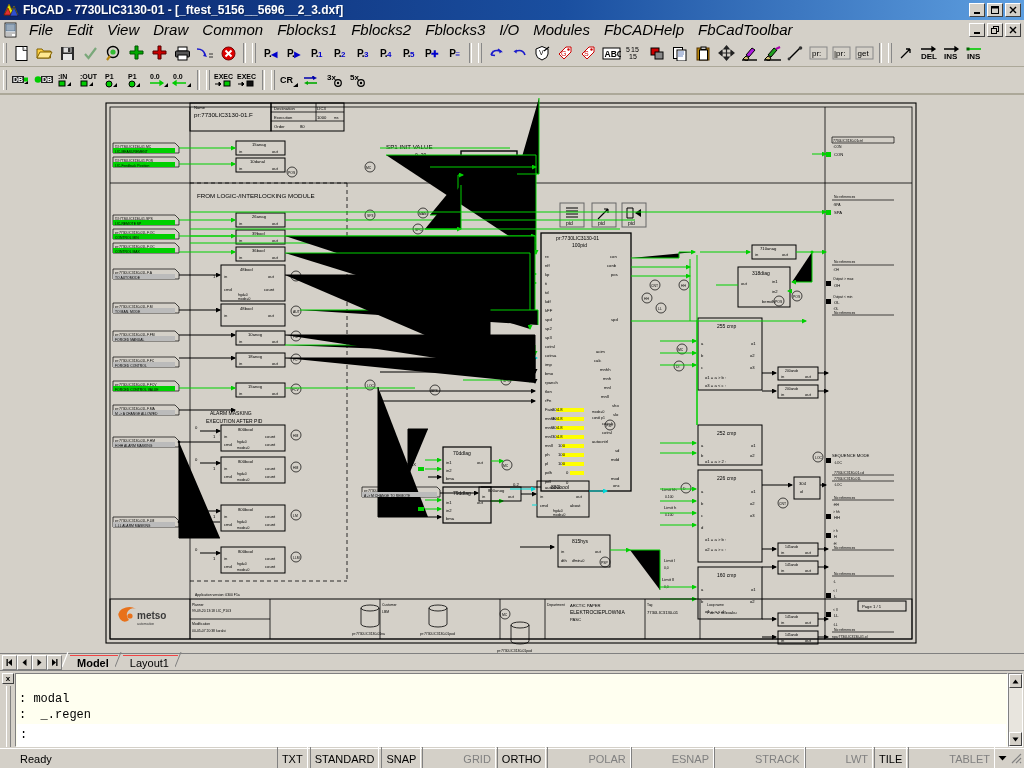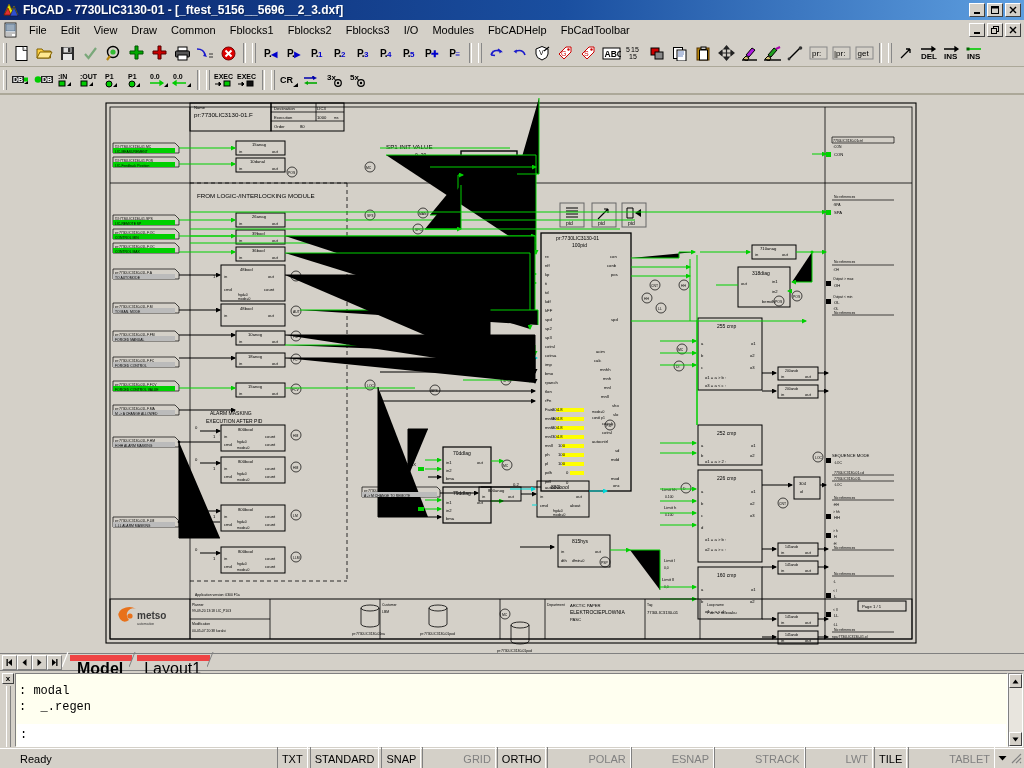--- a/index.html
+++ b/index.html
@@ -37,21 +37,21 @@
   }
   .winbtn svg { display:block; }
 
   
   .menubar {
     height: 20px; background: #d4d0c8;
     display: flex; align-items: center;
     border-bottom: 1px solid #d4d0c8;
   }
   .menubar .doc-ico { width: 16px; height: 16px; margin: 0 3px; flex:0 0 auto; }
-  .menuitem { padding: 2px 7px; font-size: 11px; color: #000; white-space: nowrap; }
+  .menuitem { padding: 2px 7px; font-size: 15px; color: #000; white-space: nowrap; font-style: italic; }
   .menu-spacer { flex: 1 1 auto; }
 
   
   .toolrow {
     background: #d4d0c8;
     height: 27px;
     display: flex; align-items: center;
     border-bottom: 1px solid #aca899;
   }
   .toolrow.r2 { height: 28px; border-bottom: 2px solid #aca899; }
@@ -88,23 +88,23 @@
     padding-left: 2px;
   }
   .navbtns { display: flex; height: 15px; align-items: center; }
   .navbtn {
     width: 15px; height: 15px; background: #d4d0c8;
     border: 1px solid; border-color: #fff #808080 #808080 #fff;
     display: flex; align-items: center; justify-content: center;
   }
   .tab {
     height: 15px; padding: 0 9px 0 7px;
-    font-size: 16px; line-height: 15px;
+    font-size: 11px; line-height: 15px;
     background: #d4d0c8;
-    border-top: 6px solid #ef4444;
+    border-top: 1px solid #ef4444;
     position: relative; margin-right: -3px;
   }
   .tab.active { font-weight: bold; }
 
   
   .cmdwrap {
     height: 78px; background: #d4d0c8; display: flex;
     border-top: 1px solid #808080;
     padding: 2px 1px 1px 1px;
   }
@@ -117,21 +117,21 @@
   .cmd-grip2 {
     width: 5px; flex: 1 1 auto; margin-top: 2px;
     border-left: 1px solid #fff; border-right: 1px solid #808080;
   }
   .cmdtext {
     flex: 1 1 auto;
     background: #fffff0;
     border: 1px solid; border-color: #808080 #fff #fff #808080;
     font-family: "Liberation Mono", monospace;
     font-size: 12px; line-height: 16px;
-    padding: 9px 3px;
+    padding: 17px 3px;
     overflow: hidden;
     position: relative;
   }
   .cmdtext .line { white-space: pre; }
   .cmdtext .blank-fill { background: #fff; position:absolute; left:1px; right:1px; bottom:0; height: 22px;}
   .cmd-scroll {
     width: 15px; background: #d4d0c8; display:flex; flex-direction:column;
     border: 1px solid; border-color: #808080 #fff #fff #808080;
   }
   .cmd-arrow { height: 14px; background:#d4d0c8; border:1px solid; border-color:#fff #404040 #404040 #fff; display:flex;align-items:center;justify-content:center;}

